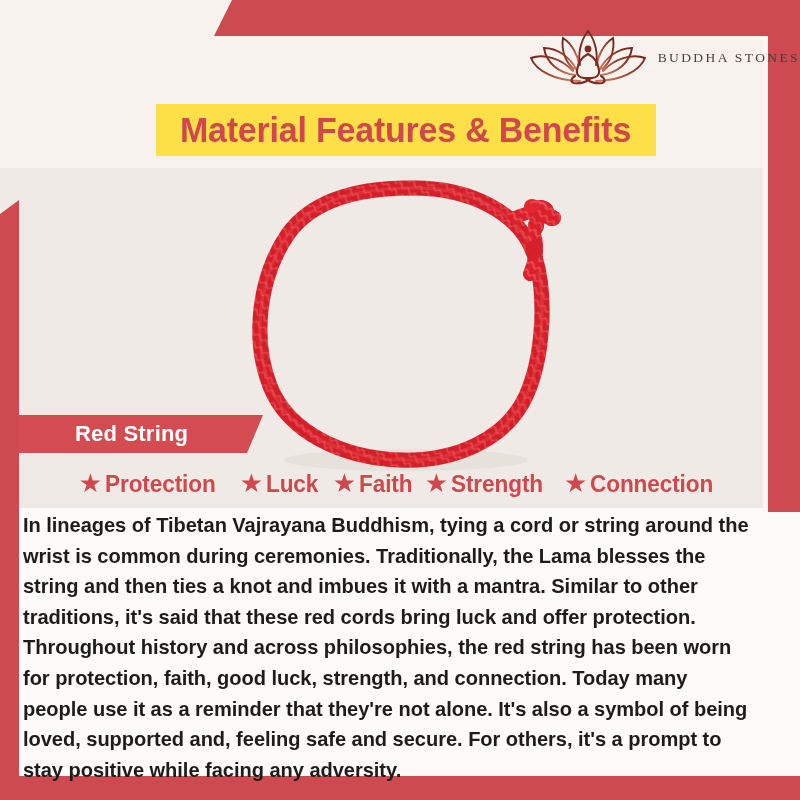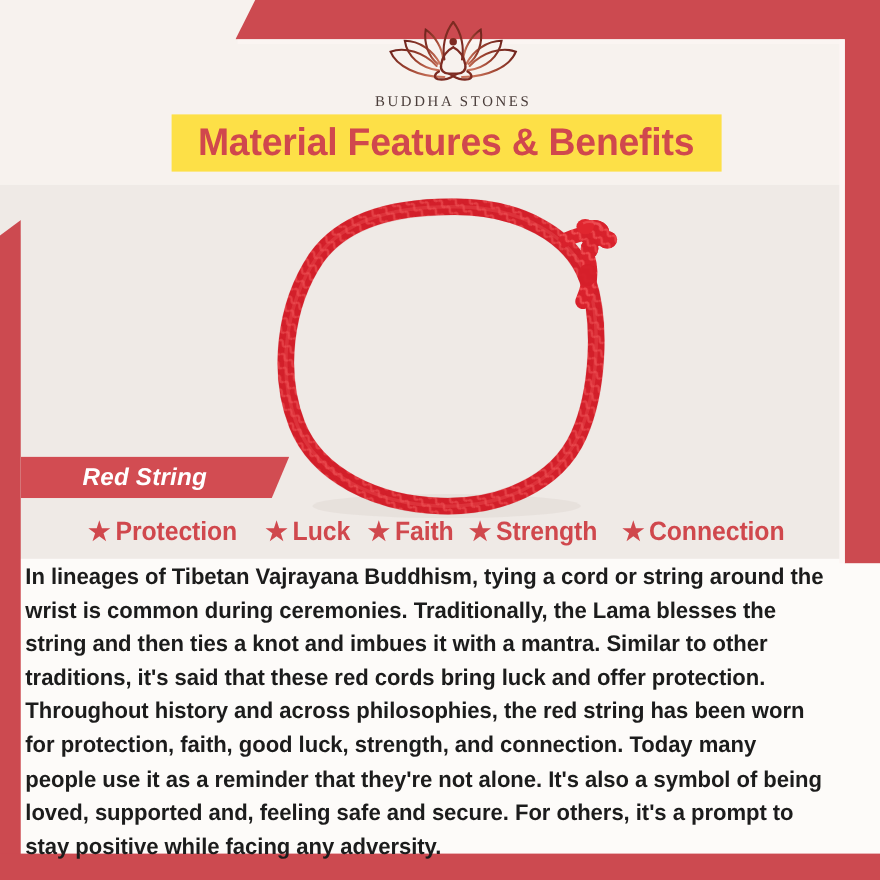--- a/index.html
+++ b/index.html
@@ -50,21 +50,21 @@
     background:#fdf6f4;
   }
   .frame-top-inner {
     position:absolute; top:36px; left:216px; width:584px; height:4px;
     background:#fbf5f2;
   }
 
   
   .logo-wrap {
     position:absolute; left:0; top:14px; width:800px; height:86px;
-    display:flex; flex-direction:column; align-items:center; justify-content:space-between;padding-left:24px;
+    display:flex; flex-direction:row; align-items:center; justify-content:flex-end;padding-left:24px;
   }
   .logo-mark { width:140px; height:64px; display:block; }
   .logo-text {
     font-family:"Liberation Serif", serif;
     font-size:13.5px;
     letter-spacing:2.4px;
     color:#4a3d3a;
     margin-top:1px;
     white-space:nowrap;
   }
@@ -89,21 +89,21 @@
     position:absolute; left:19px; top:168px; width:749px; height:342px;
     overflow:hidden;
   }
   .bracelet { position:absolute; left:195px; top:2px; width:380px; height:320px; }
 
   
   .label-banner {
     position:absolute; left:19px; top:415px; width:244px; height:38px;
     background:#d24c52;
     clip-path:polygon(0 0, 244px 0, 228px 38px, 0 38px);
-    display:flex; align-items:center;font-style:italic;
+    display:flex; align-items:center;
   }
   .label-text {
     font-size:22px; font-weight:bold; color:#ffffff;
     margin-left:56px; letter-spacing:0.2px; white-space:nowrap;
   }
 
   
   .benefits {
     position:absolute; left:19px; top:466px; width:762px; height:36px;
     display:flex; align-items:center; justify-content:center;

